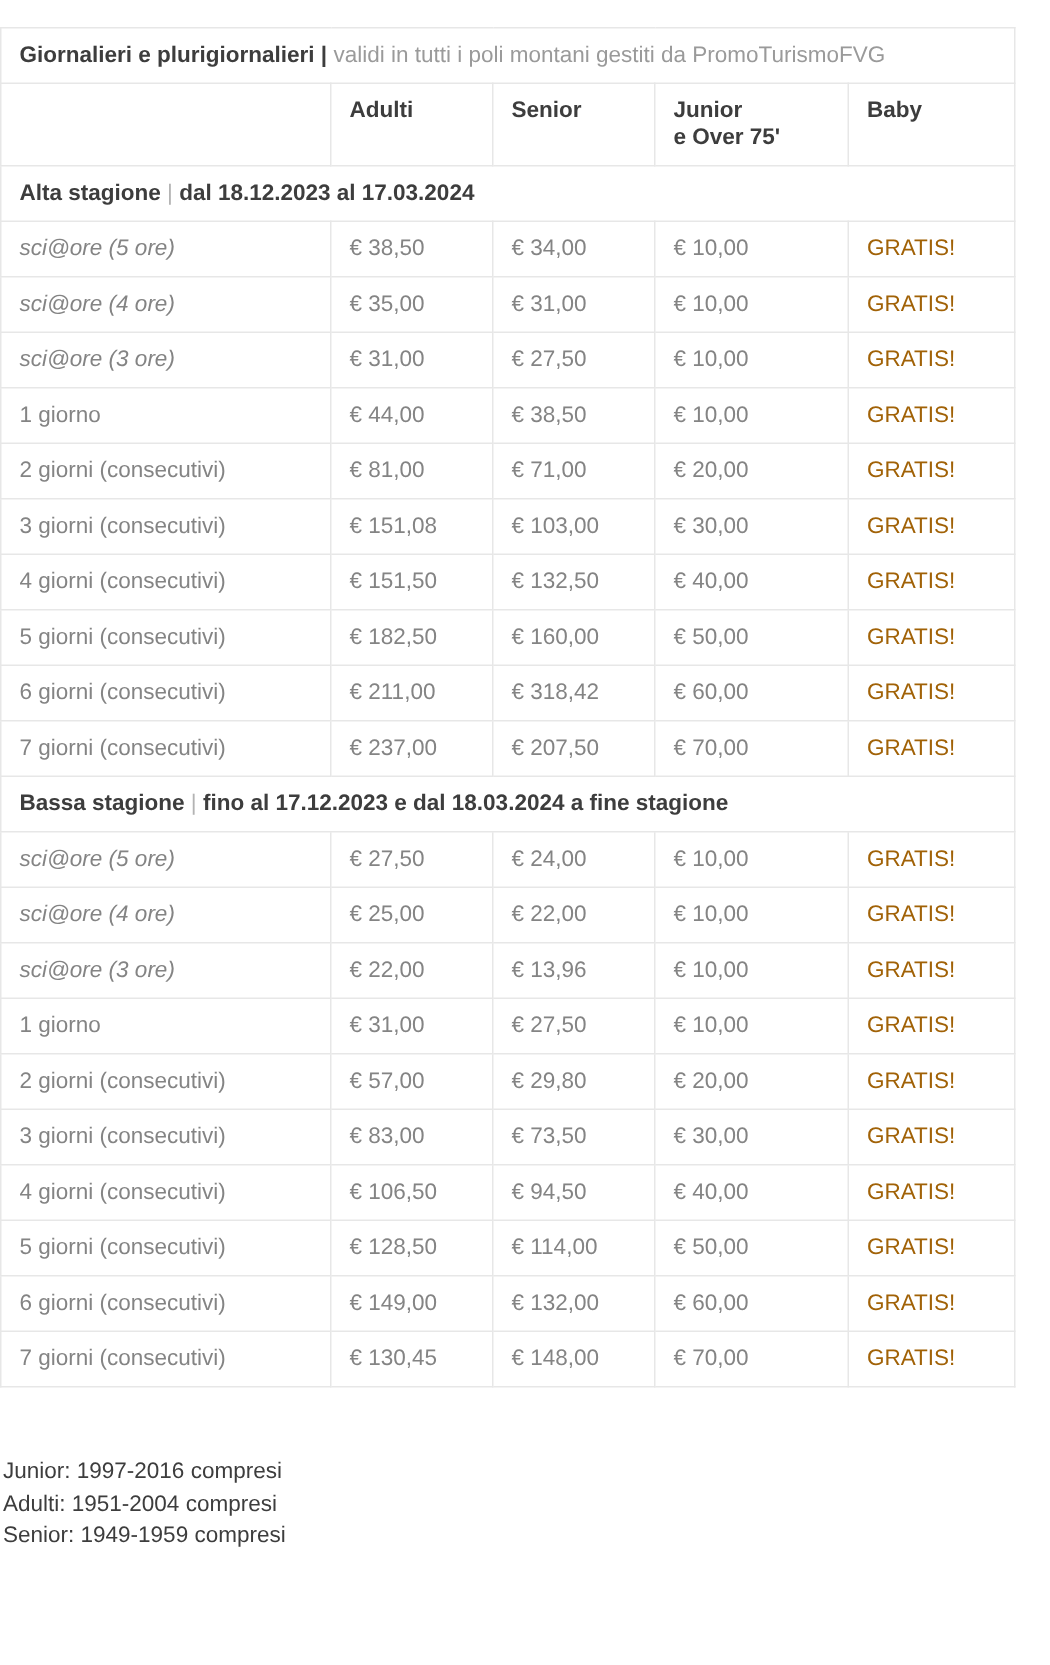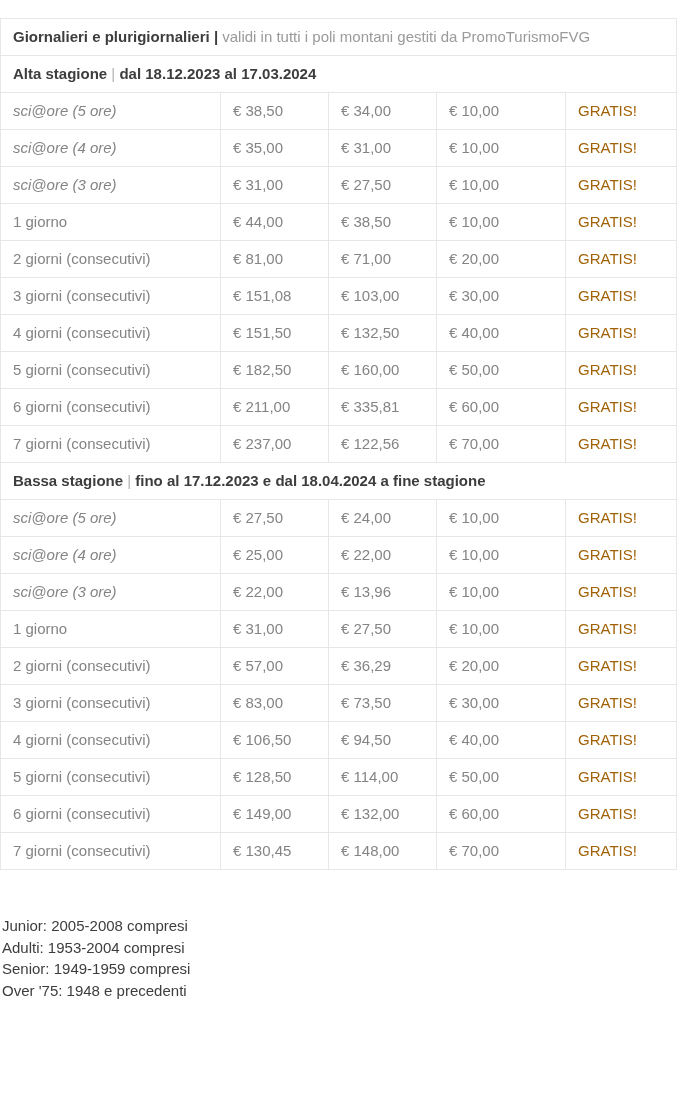--- a/index.html
+++ b/index.html
@@ -66,20 +66,28 @@
       <col style="width:220px">
       <col style="width:108px">
       <col style="width:108px">
       <col style="width:129px">
       <col style="width:111px">
     </colgroup>
     <thead>
       <tr class="title-row">
         <td colspan="5"><strong>Giornalieri e plurigiornalieri |</strong> <span class="muted">validi in tutti i poli montani gestiti da PromoTurismoFVG</span></td>
       </tr>
+      <tr class="header-row" id="col-header-row">
+          <th></th>
+          <th>Adulti</th>
+          <th>Senior</th>
+          <th>Junior
+e Over 75'</th>
+          <th>Baby</th>
+        </tr>
     </thead>
     <tbody id="table-body">
         <tr class="section-row">
           <td colspan="5"><strong>Alta stagione</strong> <span class="sep">|</span> <strong>dal 18.12.2023 al 17.03.2024</strong></td>
         </tr>
         <tr>
           <td class="label-cell italic">sci@ore (5 ore)</td>
           <td class="price-cell">€ 38,50</td>
           <td class="price-cell">€ 34,00</td>
           <td class="price-cell">€ 10,00</td>
@@ -130,33 +138,33 @@
         <tr>
           <td class="label-cell">5 giorni (consecutivi)</td>
           <td class="price-cell">€ 182,50</td>
           <td class="price-cell">€ 160,00</td>
           <td class="price-cell">€ 50,00</td>
           <td class="gratis-cell">GRATIS!</td>
         </tr>
         <tr>
           <td class="label-cell">6 giorni (consecutivi)</td>
           <td class="price-cell">€ 211,00</td>
-          <td class="price-cell">€ 335,81</td>
+          <td class="price-cell">€ 318,42</td>
           <td class="price-cell">€ 60,00</td>
           <td class="gratis-cell">GRATIS!</td>
         </tr>
         <tr>
           <td class="label-cell">7 giorni (consecutivi)</td>
           <td class="price-cell">€ 237,00</td>
-          <td class="price-cell">€ 122,56</td>
+          <td class="price-cell">€ 207,50</td>
           <td class="price-cell">€ 70,00</td>
           <td class="gratis-cell">GRATIS!</td>
         </tr>
         <tr class="section-row">
-          <td colspan="5"><strong>Bassa stagione</strong> <span class="sep">|</span> <strong>fino al 17.12.2023 e dal 18.04.2024 a fine stagione</strong></td>
+          <td colspan="5"><strong>Bassa stagione</strong> <span class="sep">|</span> <strong>fino al 17.12.2023 e dal 18.03.2024 a fine stagione</strong></td>
         </tr>
         <tr>
           <td class="label-cell italic">sci@ore (5 ore)</td>
           <td class="price-cell">€ 27,50</td>
           <td class="price-cell">€ 24,00</td>
           <td class="price-cell">€ 10,00</td>
           <td class="gratis-cell">GRATIS!</td>
         </tr>
         <tr>
           <td class="label-cell italic">sci@ore (4 ore)</td>
@@ -175,21 +183,21 @@
         <tr>
           <td class="label-cell">1 giorno</td>
           <td class="price-cell">€ 31,00</td>
           <td class="price-cell">€ 27,50</td>
           <td class="price-cell">€ 10,00</td>
           <td class="gratis-cell">GRATIS!</td>
         </tr>
         <tr>
           <td class="label-cell">2 giorni (consecutivi)</td>
           <td class="price-cell">€ 57,00</td>
-          <td class="price-cell">€ 36,29</td>
+          <td class="price-cell">€ 29,80</td>
           <td class="price-cell">€ 20,00</td>
           <td class="gratis-cell">GRATIS!</td>
         </tr>
         <tr>
           <td class="label-cell">3 giorni (consecutivi)</td>
           <td class="price-cell">€ 83,00</td>
           <td class="price-cell">€ 73,50</td>
           <td class="price-cell">€ 30,00</td>
           <td class="gratis-cell">GRATIS!</td>
         </tr>
@@ -219,20 +227,19 @@
           <td class="price-cell">€ 130,45</td>
           <td class="price-cell">€ 148,00</td>
           <td class="price-cell">€ 70,00</td>
           <td class="gratis-cell">GRATIS!</td>
         </tr>
       </tbody>
   </table>
 
   <div class="categories">
     <div id="cat-list">
-        <div>Junior: 2005-2008 compresi</div>
-        <div>Adulti: 1953-2004 compresi</div>
+        <div>Junior: 1997-2016 compresi</div>
+        <div>Adulti: 1951-2004 compresi</div>
         <div>Senior: 1949-1959 compresi</div>
-        <div>Over '75: 1948 e precedenti</div>
       </div>
   </div>
 
 </div>
 
 </body></html>

